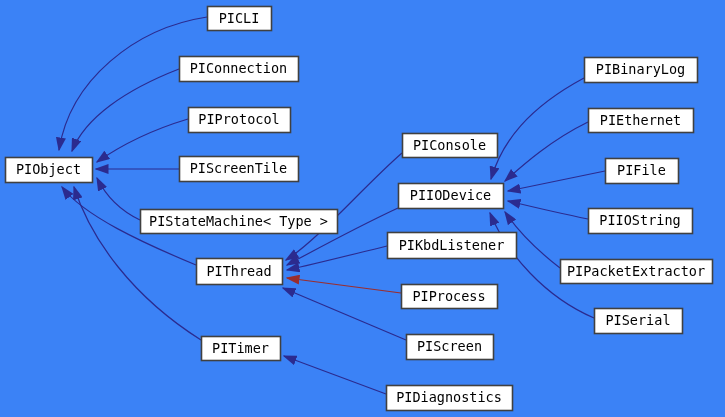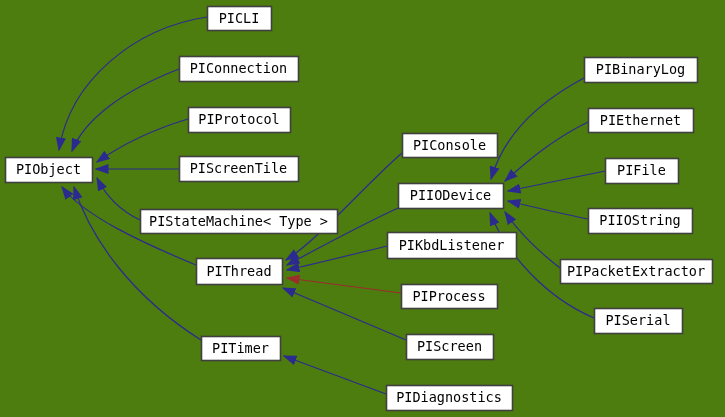--- a/index.html
+++ b/index.html
@@ -4,21 +4,21 @@
 <style>
   html, body {
     margin: 0;
     padding: 0;
     background: #ffffff;
   }
   .canvas {
     position: relative;
     width: 725px;
     height: 417px;
-    background: #4d7c0f;
+    background: #3b82f6;
     overflow: hidden;
   }
   svg { display: block; }
   .node-rect {
     fill: #ffffff;
     stroke: #404040;
     stroke-width: 1.6;
   }
   .node-label {
     font-family: "DejaVu Sans Mono", "Liberation Mono", monospace;

